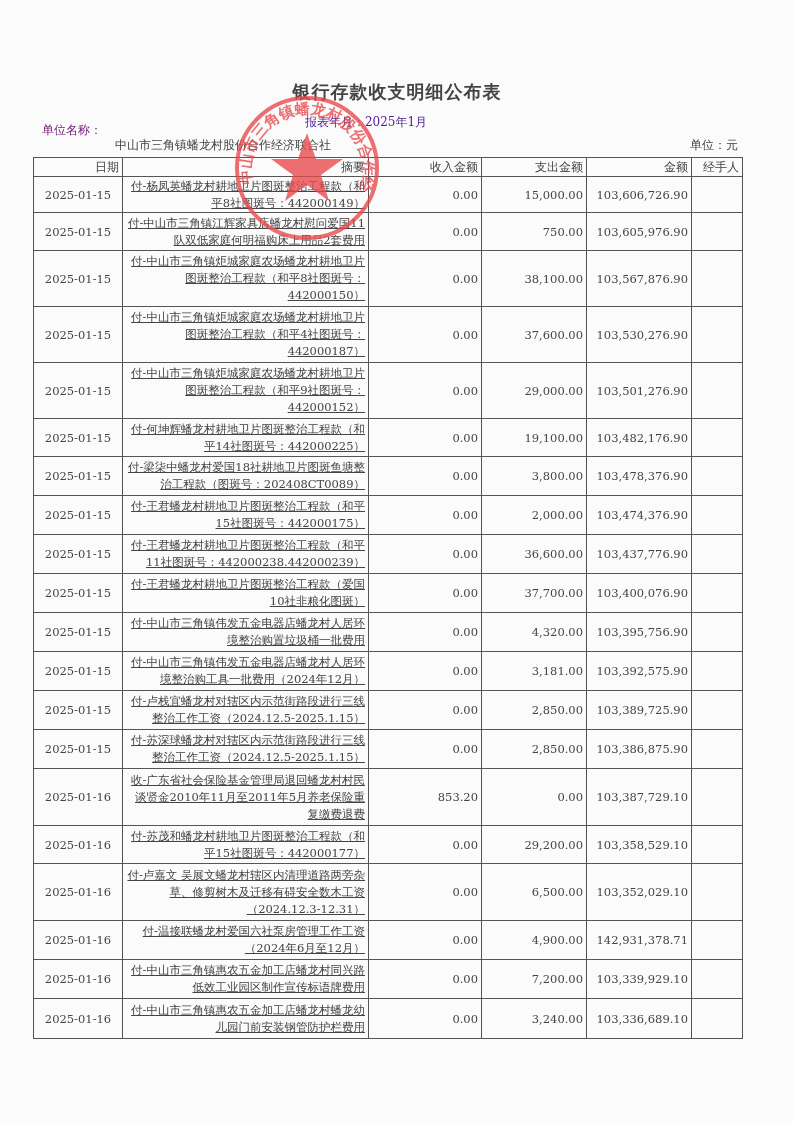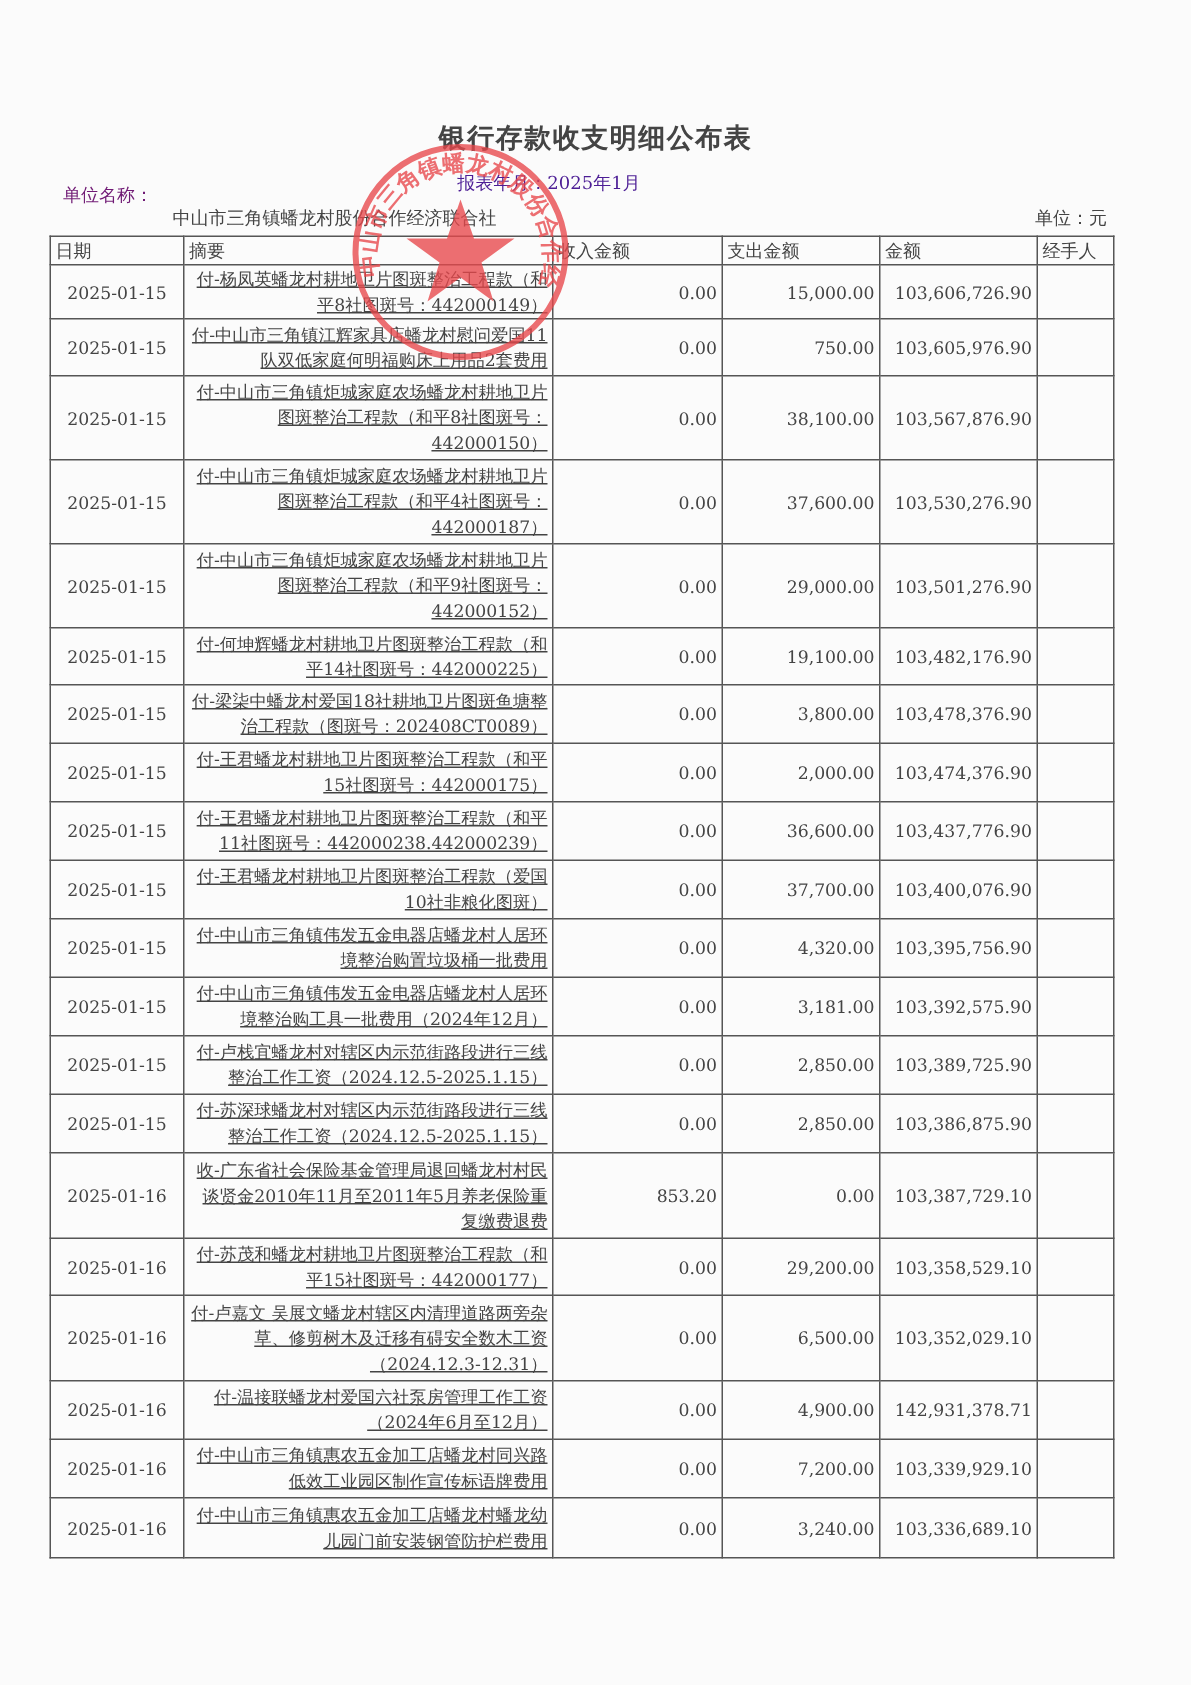--- a/index.html
+++ b/index.html
@@ -19,21 +19,21 @@
   .unit-name-label { position:absolute; left:42px; top:122px; font-size:12px; color:#701a75; }
   .unit-name { position:absolute; left:115px; top:137px; font-size:12px; color:#444; }
   .unit-label { position:absolute; left:690px; top:137px; font-size:12px; color:#444; }
   table.ledger {
     position:absolute; left:33px; top:157px; border-collapse:collapse;
     font-size:11.5px; color:#444; table-layout:fixed;
   }
   table.ledger th, table.ledger td {
     border:1px solid #555; padding:0 3px; vertical-align:middle;
   }
-  table.ledger th { font-weight:normal; height:18px; text-align:left; font-size:12px; }
+  table.ledger th { font-weight:normal; height:18px; text-align:right; font-size:12px; }
   td.date { text-align:center; white-space:nowrap; }
   td.summary { text-align:right; line-height:17px; padding:1px 3px;text-decoration:underline; }
   td.num { text-align:right; vertical-align:bottom; padding-bottom:3px; white-space:nowrap; }
   col.c-date { width:89px; } col.c-sum { width:246px; } col.c-in { width:113px; }
   col.c-out { width:105px; } col.c-bal { width:105px; } col.c-hand { width:51px; }
   .stamp {
     position:absolute; left:232px; top:93px; width:150px; height:150px;
     pointer-events:none; opacity:0.78;
   }
 </style>

